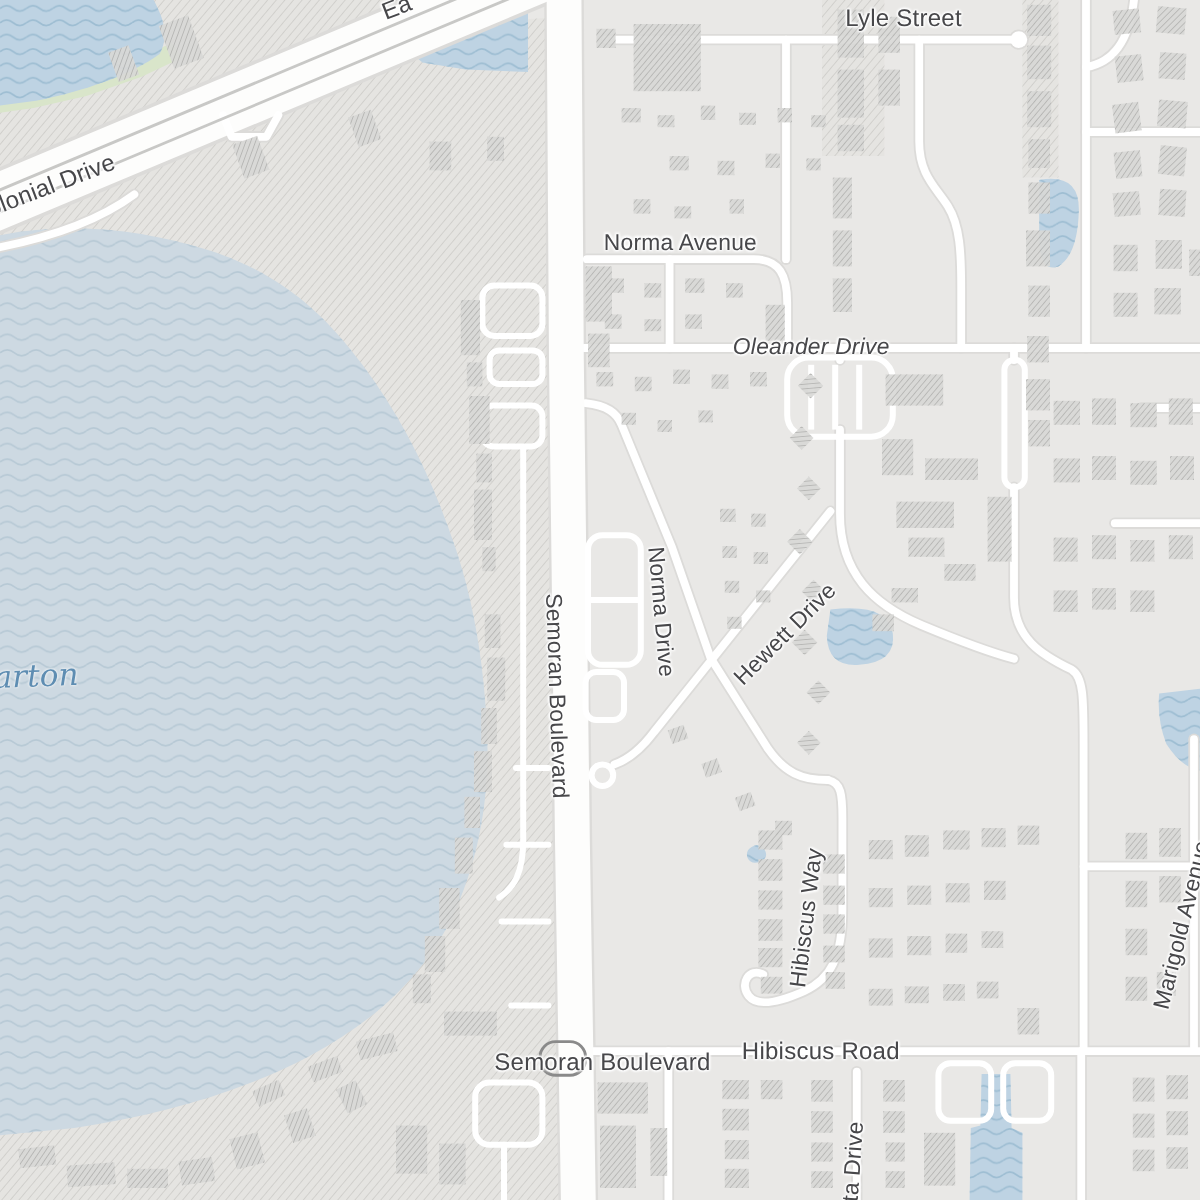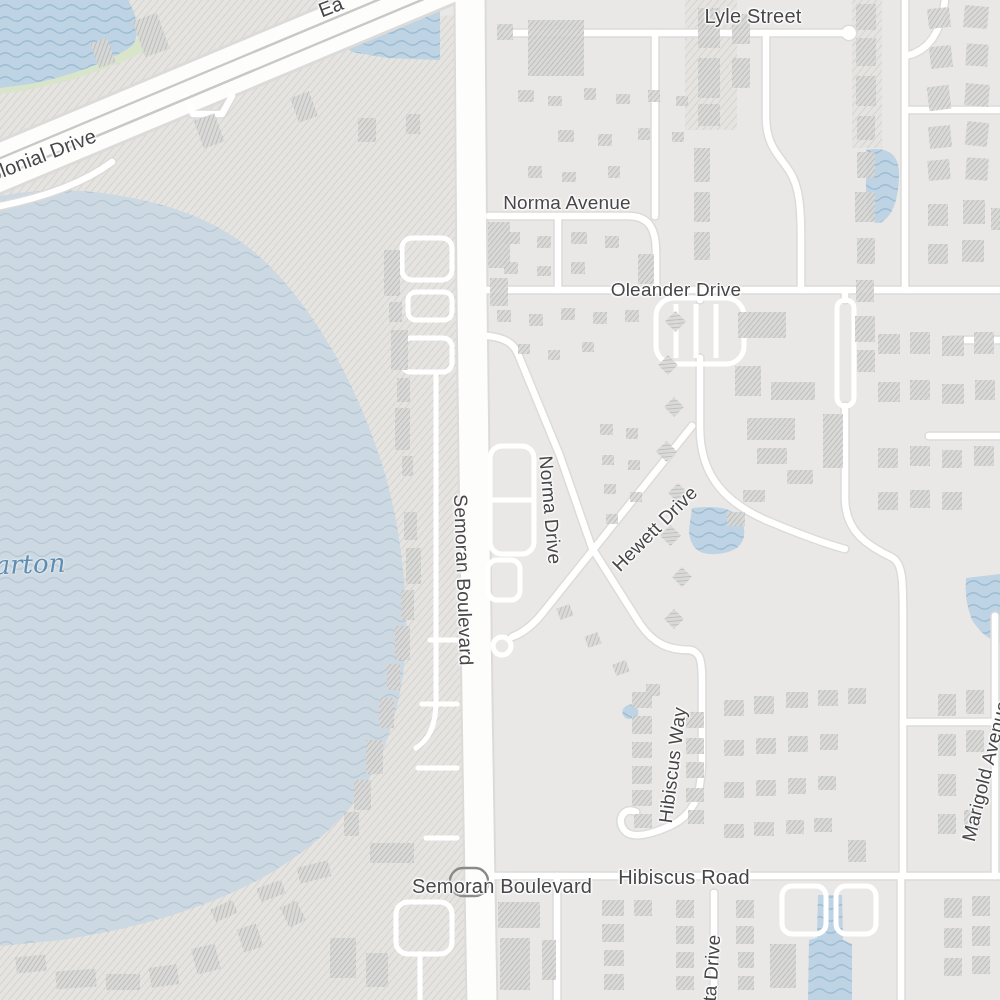--- a/index.html
+++ b/index.html
@@ -353,21 +353,21 @@
         <rect x="500" y="938" width="30" height="52" fill="url(#hB)" opacity="0.92"></rect>
         <rect x="542" y="940" width="14" height="40" fill="url(#hB)" opacity="0.92"></rect>
       </g>
       <rect x="450" y="868" width="38" height="28" rx="13" fill="none" stroke="#8a8a8a" stroke-width="2.4"></rect>
     </svg>
   <div class="labels" id="labels-layer">
       <div class="lbl street" style="left: 753px; top: 16px; font-size: 20px; --r: 0deg;">Lyle Street</div>
       <div class="lbl street" style="left: 331px; top: 7px; font-size: 20px; --r: -21deg;">Ea</div>
       <div class="lbl street" style="left: 36px; top: 158px; font-size: 20px; --r: -21deg;">Colonial Drive</div>
       <div class="lbl street" style="left: 567px; top: 203px; font-size: 19px; --r: 0deg;">Norma Avenue</div>
-      <div class="lbl street" style="left: 676px; top: 290px; font-size: 19px; --r: 0deg;">Oleander Drive</div>
+      <div class="lbl street" style="left: 676px; top: 290px; font-size: 19px; font-style: italic; --r: 0deg;">Oleander Drive</div>
       <div class="lbl street" style="left: 550px; top: 510px; font-size: 19px; --r: 85deg;">Norma Drive</div>
       <div class="lbl street" style="left: 655px; top: 529px; font-size: 19px; --r: -45deg;">Hewett Drive</div>
       <div class="lbl street" style="left: 463px; top: 580px; font-size: 19px; --r: 88deg;">Semoran Boulevard</div>
       <div class="lbl street" style="left: 673px; top: 765px; font-size: 19px; --r: -83deg;">Hibiscus Way</div>
       <div class="lbl street" style="left: 986px; top: 771px; font-size: 19px; --r: -76deg;">Marigold Avenue</div>
       <div class="lbl street" style="left: 684px; top: 877px; font-size: 20px; text-align: center; --r: 0deg;">Hibiscus Road</div>
       <div class="lbl street" style="left: 502px; top: 886px; font-size: 20px; --r: 0deg;">Semoran Boulevard</div>
       <div class="lbl street" style="left: 712px; top: 968px; font-size: 19px; --r: -86deg;">ta Drive</div>
       <div class="lbl water" style="left: 30px; top: 564px; font-size: 26px; --r: -2deg;">arton</div>
     </div>

